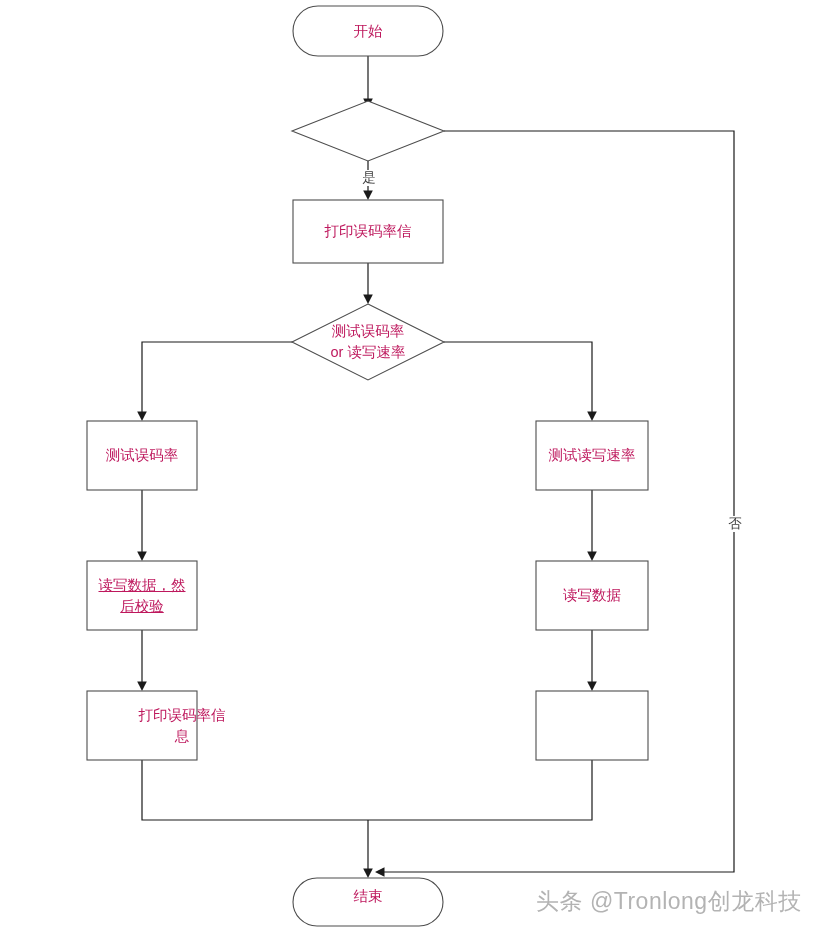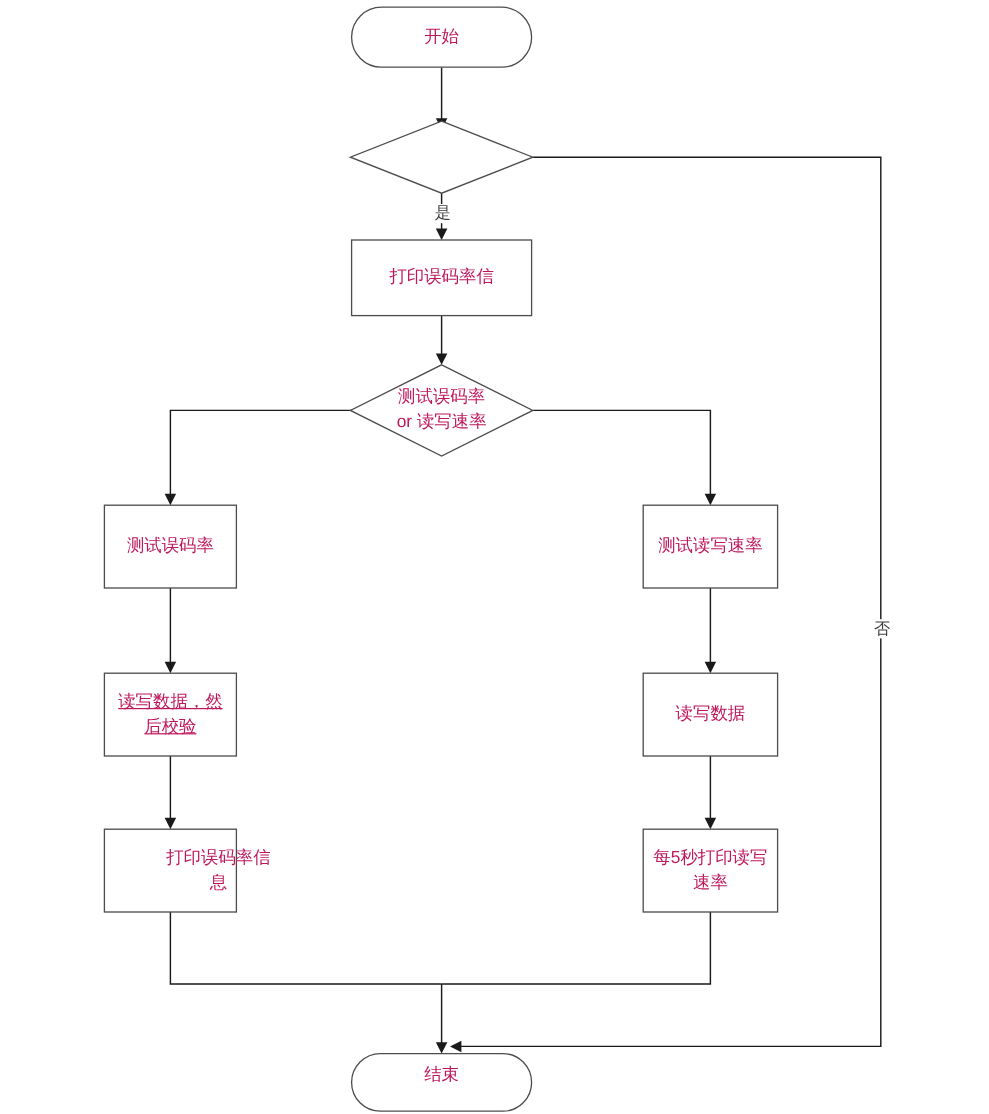--- a/index.html
+++ b/index.html
@@ -175,23 +175,22 @@
   <div class="node-label" style="left:87px; top:561px; width:110px; height:69px;text-decoration:underline;">读写数据，然
 后校验</div>
 
   <div class="node-label" style="left:87px; top:691px; width:110px; height:69px;padding-left:40px;">打印误码率信
 息</div>
 
   <div class="node-label" style="left:536px; top:421px; width:112px; height:69px;">测试读写速率</div>
 
   <div class="node-label" style="left:536px; top:561px; width:112px; height:69px;">读写数据</div>
 
-  <div class="node-label" style="left:532px; top:691px; width:120px; height:69px;">每5秒打印读写
-速率</div>
 
   <div class="node-label" style="left:293px; top:878px; width:150px; height:37px;">结束</div>
 
   <div class="edge-label" style="left:356px; top:170px; width:24px;">是</div>
 
   <div class="edge-label" style="left:723px; top:516px; width:22px;">否</div>
 
+  <div class="watermark" style="left:536px; top:886px;">头条 @Tronlong创龙科技</div>
 
 </div>
 
 </body></html>

